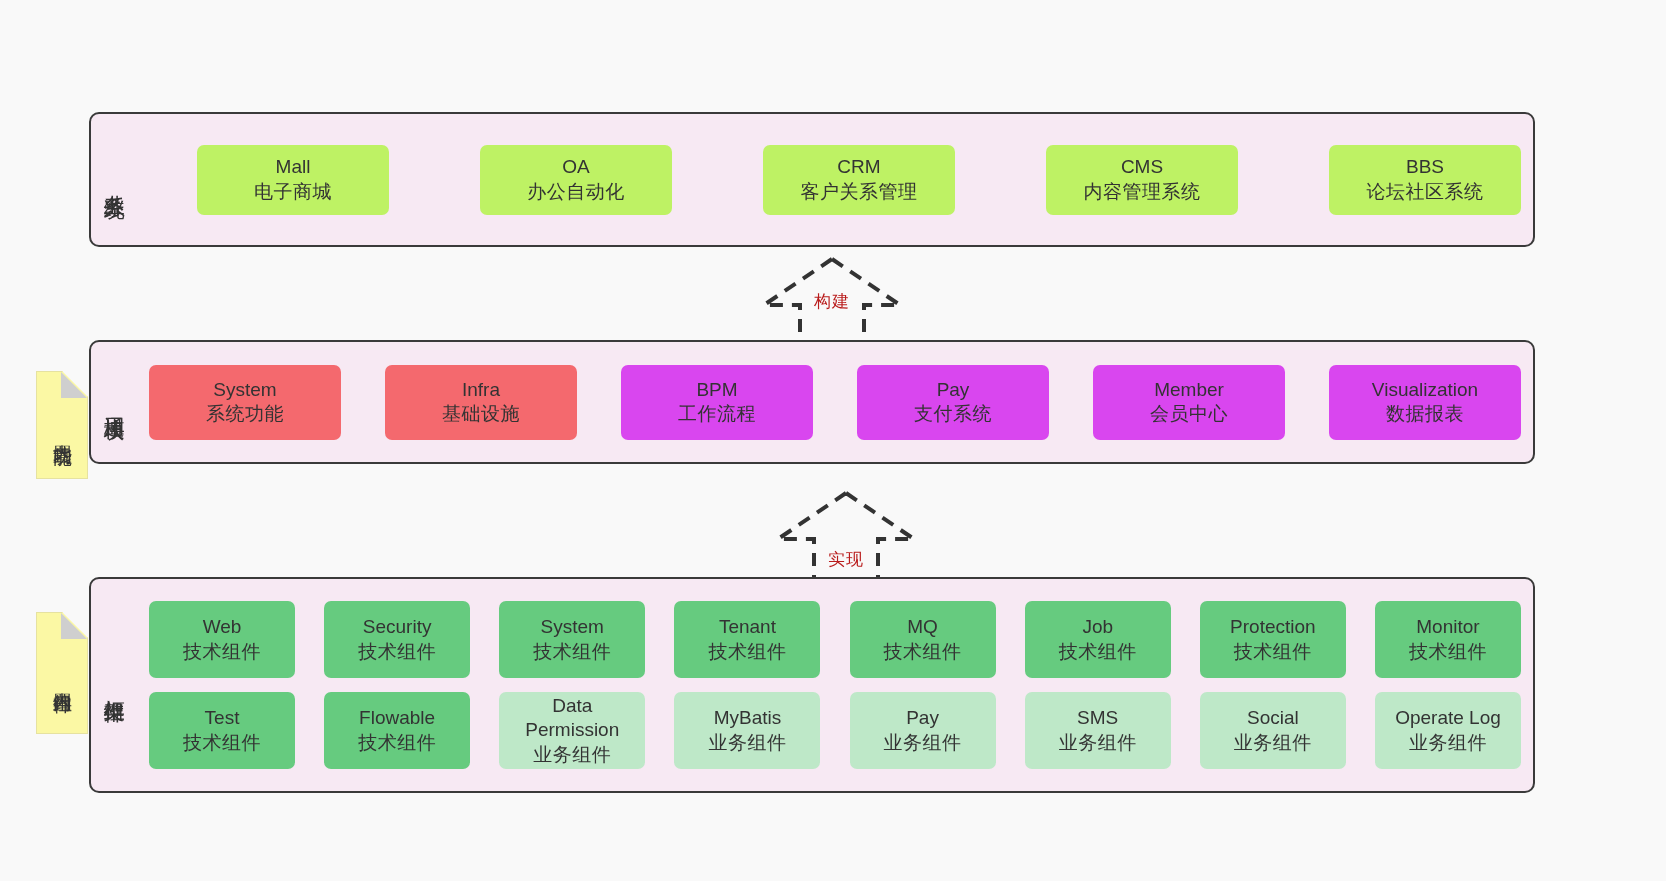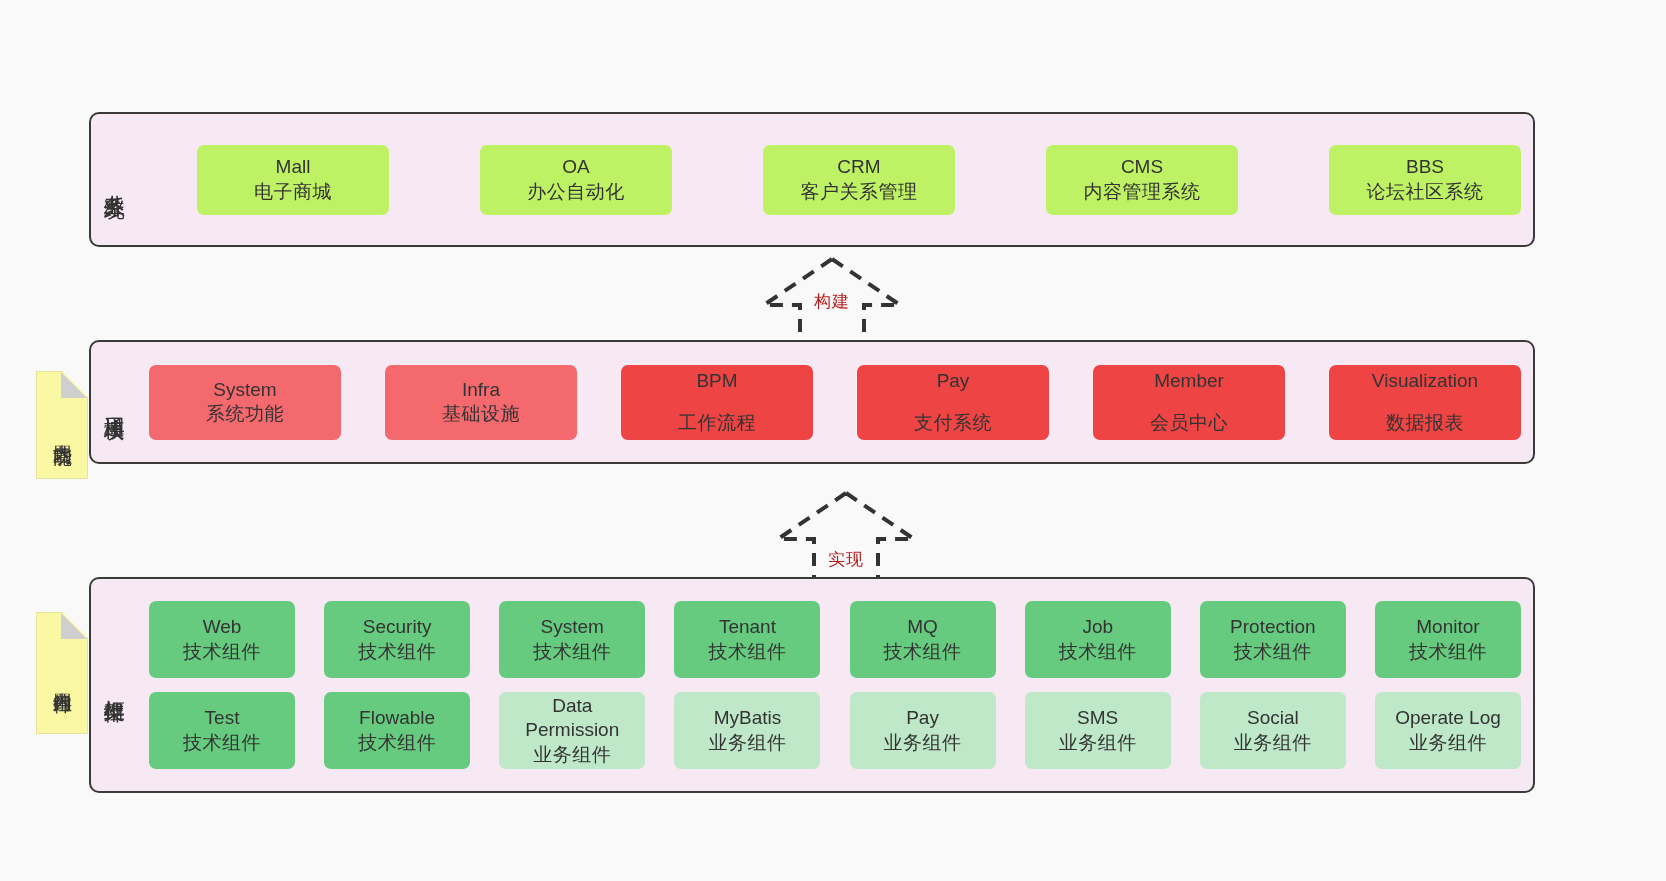--- a/index.html
+++ b/index.html
@@ -84,21 +84,21 @@
   }
   .card .cn {
     font-size: 19px;
     letter-spacing: 0.5px;
     white-space: nowrap;
   }
   .card.wrap .en { white-space: normal; }
 
   .card.blue       { background: #bef264; margin-left: 48px; }
   .card.red-strong { background: #f4696e; }
-  .card.red-light  { background: #ef4444; justify-content: space-between; }
+  .card.red-light  { background: #d946ef; }
   .card.green-tech { background: #66cb7f; }
   .card.green-biz  { background: #bee8c8; }
 
   
   #layer-business { left: 89px; top: 112px; width: 1446px; height: 135px; }
   #layer-business .layer-body { padding: 0 12px; }
   #layer-business .card { width: 192px; height: 70px; }
 
   
   #layer-modules { left: 89px; top: 340px; width: 1446px; height: 124px; }

